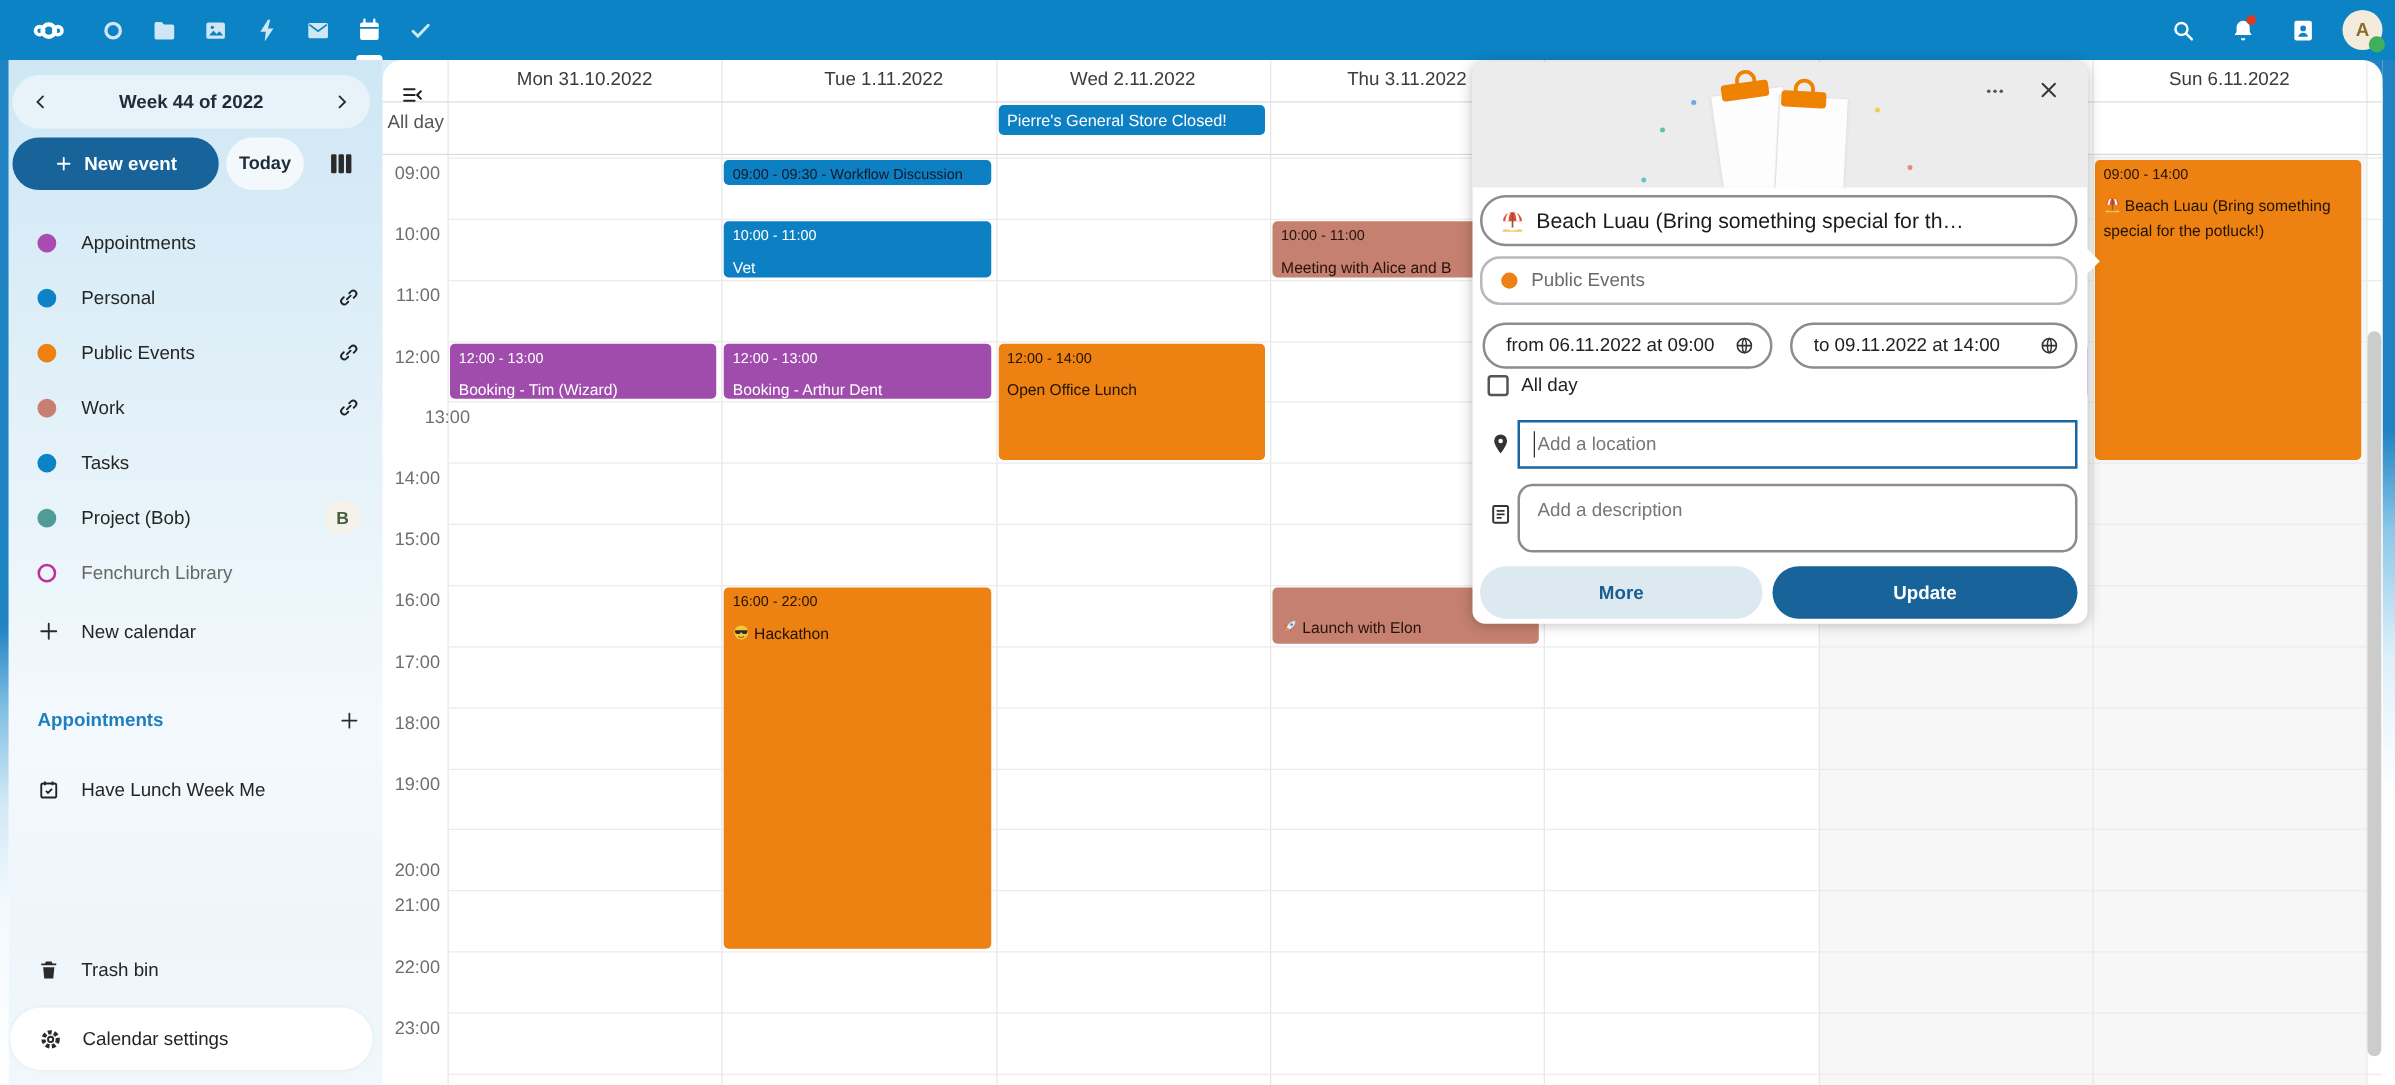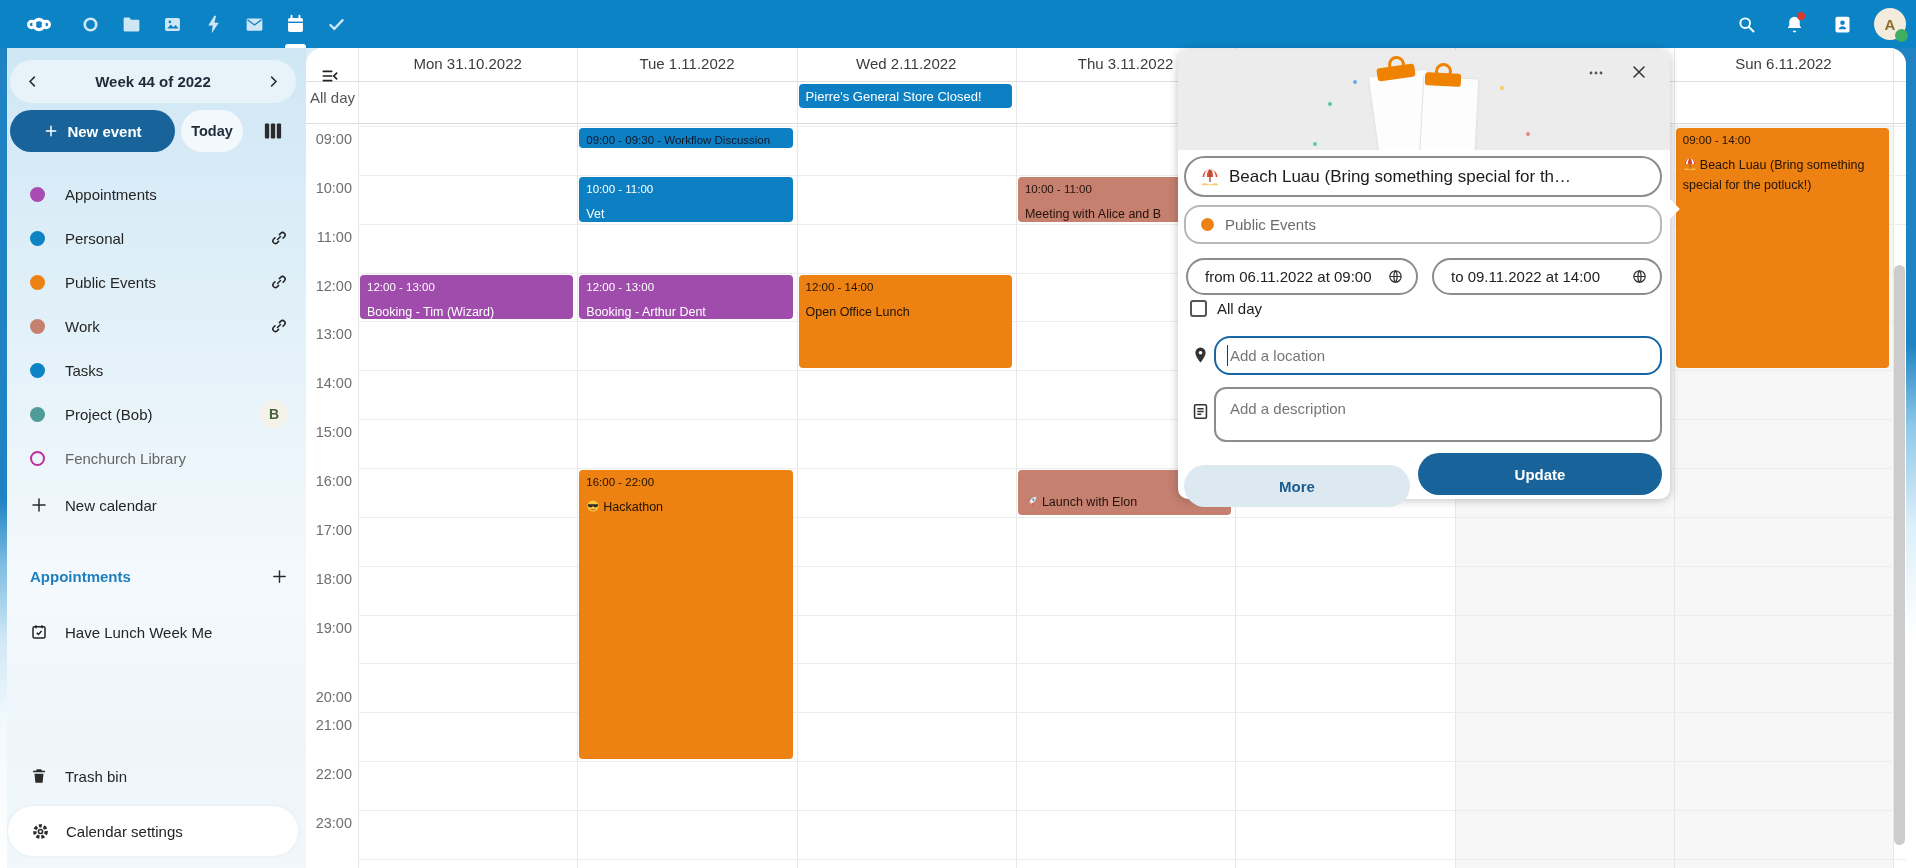--- a/index.html
+++ b/index.html
@@ -113,29 +113,29 @@
   .f-to{left:254px;width:230px;}
   .f-date .dtxt{font-size:15px;color:#222;white-space:nowrap;}
   .f-date svg{width:17px;height:17px;flex:0 0 17px;}
   .f-allday{position:absolute;left:12px;top:250px;display:flex;align-items:center;gap:10px;cursor:pointer;}
   .cbx{width:17px;height:17px;border:2px solid #555;border-radius:3px;background:#fff;box-sizing:border-box;}
   .f-allday .lbl{font-size:15px;color:#222;}
   .p-ic{position:absolute;width:19px;height:19px;}
   .p-ic svg{width:19px;height:19px;}
   .loc-ic{left:13px;top:296px;}
   .desc-ic{left:13px;top:352px;}
-  .f-loc{position:absolute;left:36px;top:286px;width:448px;height:39px;border:2px solid #1767a5;border-radius:16px;
+  .f-loc{position:absolute;left:36px;top:286px;width:448px;height:39px;border:2px solid #1767a5;border-radius:0;
     box-sizing:border-box;font-size:15px;padding:0 14px;font-family:inherit;color:#222;outline:none;}
   .f-loc::placeholder{color:#767676;opacity:1;}
   .f-desc{position:absolute;left:36px;top:337px;width:448px;height:55px;border:2px solid #8c8c8c;border-radius:12px;
     box-sizing:border-box;font-size:15px;padding:11px 14px;font-family:inherit;color:#222;resize:none;outline:none;}
   .f-desc::placeholder{color:#767676;opacity:1;}
   .caret{position:absolute;left:49px;top:295px;width:1px;height:21px;background:#333;z-index:2;}
   .btn-more{position:absolute;left:6px;top:403px;width:226px;height:42px;border:none;border-radius:21px;background:#dde9f1;
-    color:#1c5d8f;font-size:15px;font-weight:bold;cursor:pointer;font-family:inherit;margin-top:12px;}
+    color:#1c5d8f;font-size:15px;font-weight:bold;cursor:pointer;font-family:inherit;}
   .btn-update{position:absolute;left:240px;top:403px;width:244px;height:42px;border:none;border-radius:21px;background:#17639a;
     color:#fff;font-size:15px;font-weight:bold;cursor:pointer;font-family:inherit;}
 </style>
 </head>
 <body>
 
 <div id="app">
   <div class="bg-strip left"></div>
   <div class="bg-strip right"></div>
   <div class="corner-underlay" style="left:306px;top:48px;width:22px;height:22px;background:#d9ecf7;"></div>
@@ -163,38 +163,38 @@
       <div class="hline" style="left: 52px; width: 1548px; top: 420.02px;"></div>
       <div class="hline" style="left: 52px; width: 1548px; top: 468.88px;"></div>
       <div class="hline" style="left: 52px; width: 1548px; top: 517.74px;"></div>
       <div class="hline" style="left: 52px; width: 1548px; top: 566.6px;"></div>
       <div class="hline" style="left: 52px; width: 1548px; top: 615.46px;"></div>
       <div class="hline" style="left: 52px; width: 1548px; top: 664.32px;"></div>
       <div class="hline" style="left: 52px; width: 1548px; top: 713.18px;"></div>
       <div class="hline" style="left: 52px; width: 1548px; top: 762.04px;"></div>
       <div class="hline" style="left: 52px; width: 1548px; top: 810.9px;"></div>
       <div class="day-head" style="left: 52px; width: 219.3px;">Mon 31.10.2022</div>
-      <div class="day-head" style="left: 271.3px; width: 219.3px;">Tue 1.11.2022</div>
+      <div class="day-head" style="left: 271.3px; width: 219.3px; padding-left: 20px;">Tue 1.11.2022</div>
       <div class="day-head" style="left: 490.6px; width: 219.3px;">Wed 2.11.2022</div>
       <div class="day-head" style="left: 709.9px; width: 219.3px;">Thu 3.11.2022</div>
       <div class="day-head" style="left: 929.2px; width: 219.3px;">Fri 4.11.2022</div>
       <div class="day-head" style="left: 1148.5px; width: 219.3px;">Sat 5.11.2022</div>
       <div class="day-head" style="left: 1367.8px; width: 219.3px;">Sun 6.11.2022</div>
       <div class="collapse-ic"><svg viewBox="0 0 24 24">
           <g stroke="#222" stroke-width="2" stroke-linecap="round">
             <path d="M4 6.5h10M4 12h10M4 17.5h10"></path>
             <path d="M20 8.5L16.5 12L20 15.5" fill="none"></path>
           </g>
         </svg></div>
       <div class="allday-label">All day</div>
       <div class="time-label" style="top: 83px;">09:00</div>
       <div class="time-label" style="top: 131.86px;">10:00</div>
       <div class="time-label" style="top: 180.72px;">11:00</div>
       <div class="time-label" style="top: 229.58px;">12:00</div>
-      <div class="time-label" style="top: 278.44px;">13:00</div>
+      <div class="time-label" style="top: 278.44px; margin-left: 24px;">13:00</div>
       <div class="time-label" style="top: 327.3px;">14:00</div>
       <div class="time-label" style="top: 376.16px;">15:00</div>
       <div class="time-label" style="top: 425.02px;">16:00</div>
       <div class="time-label" style="top: 473.88px;">17:00</div>
       <div class="time-label" style="top: 522.74px;">18:00</div>
       <div class="time-label" style="top: 571.6px;">19:00</div>
       <div class="time-label" style="top: 641px;">20:00</div>
       <div class="time-label" style="top: 669.32px;">21:00</div>
       <div class="time-label" style="top: 718.18px;">22:00</div>
       <div class="time-label" style="top: 767.04px;">23:00</div>

